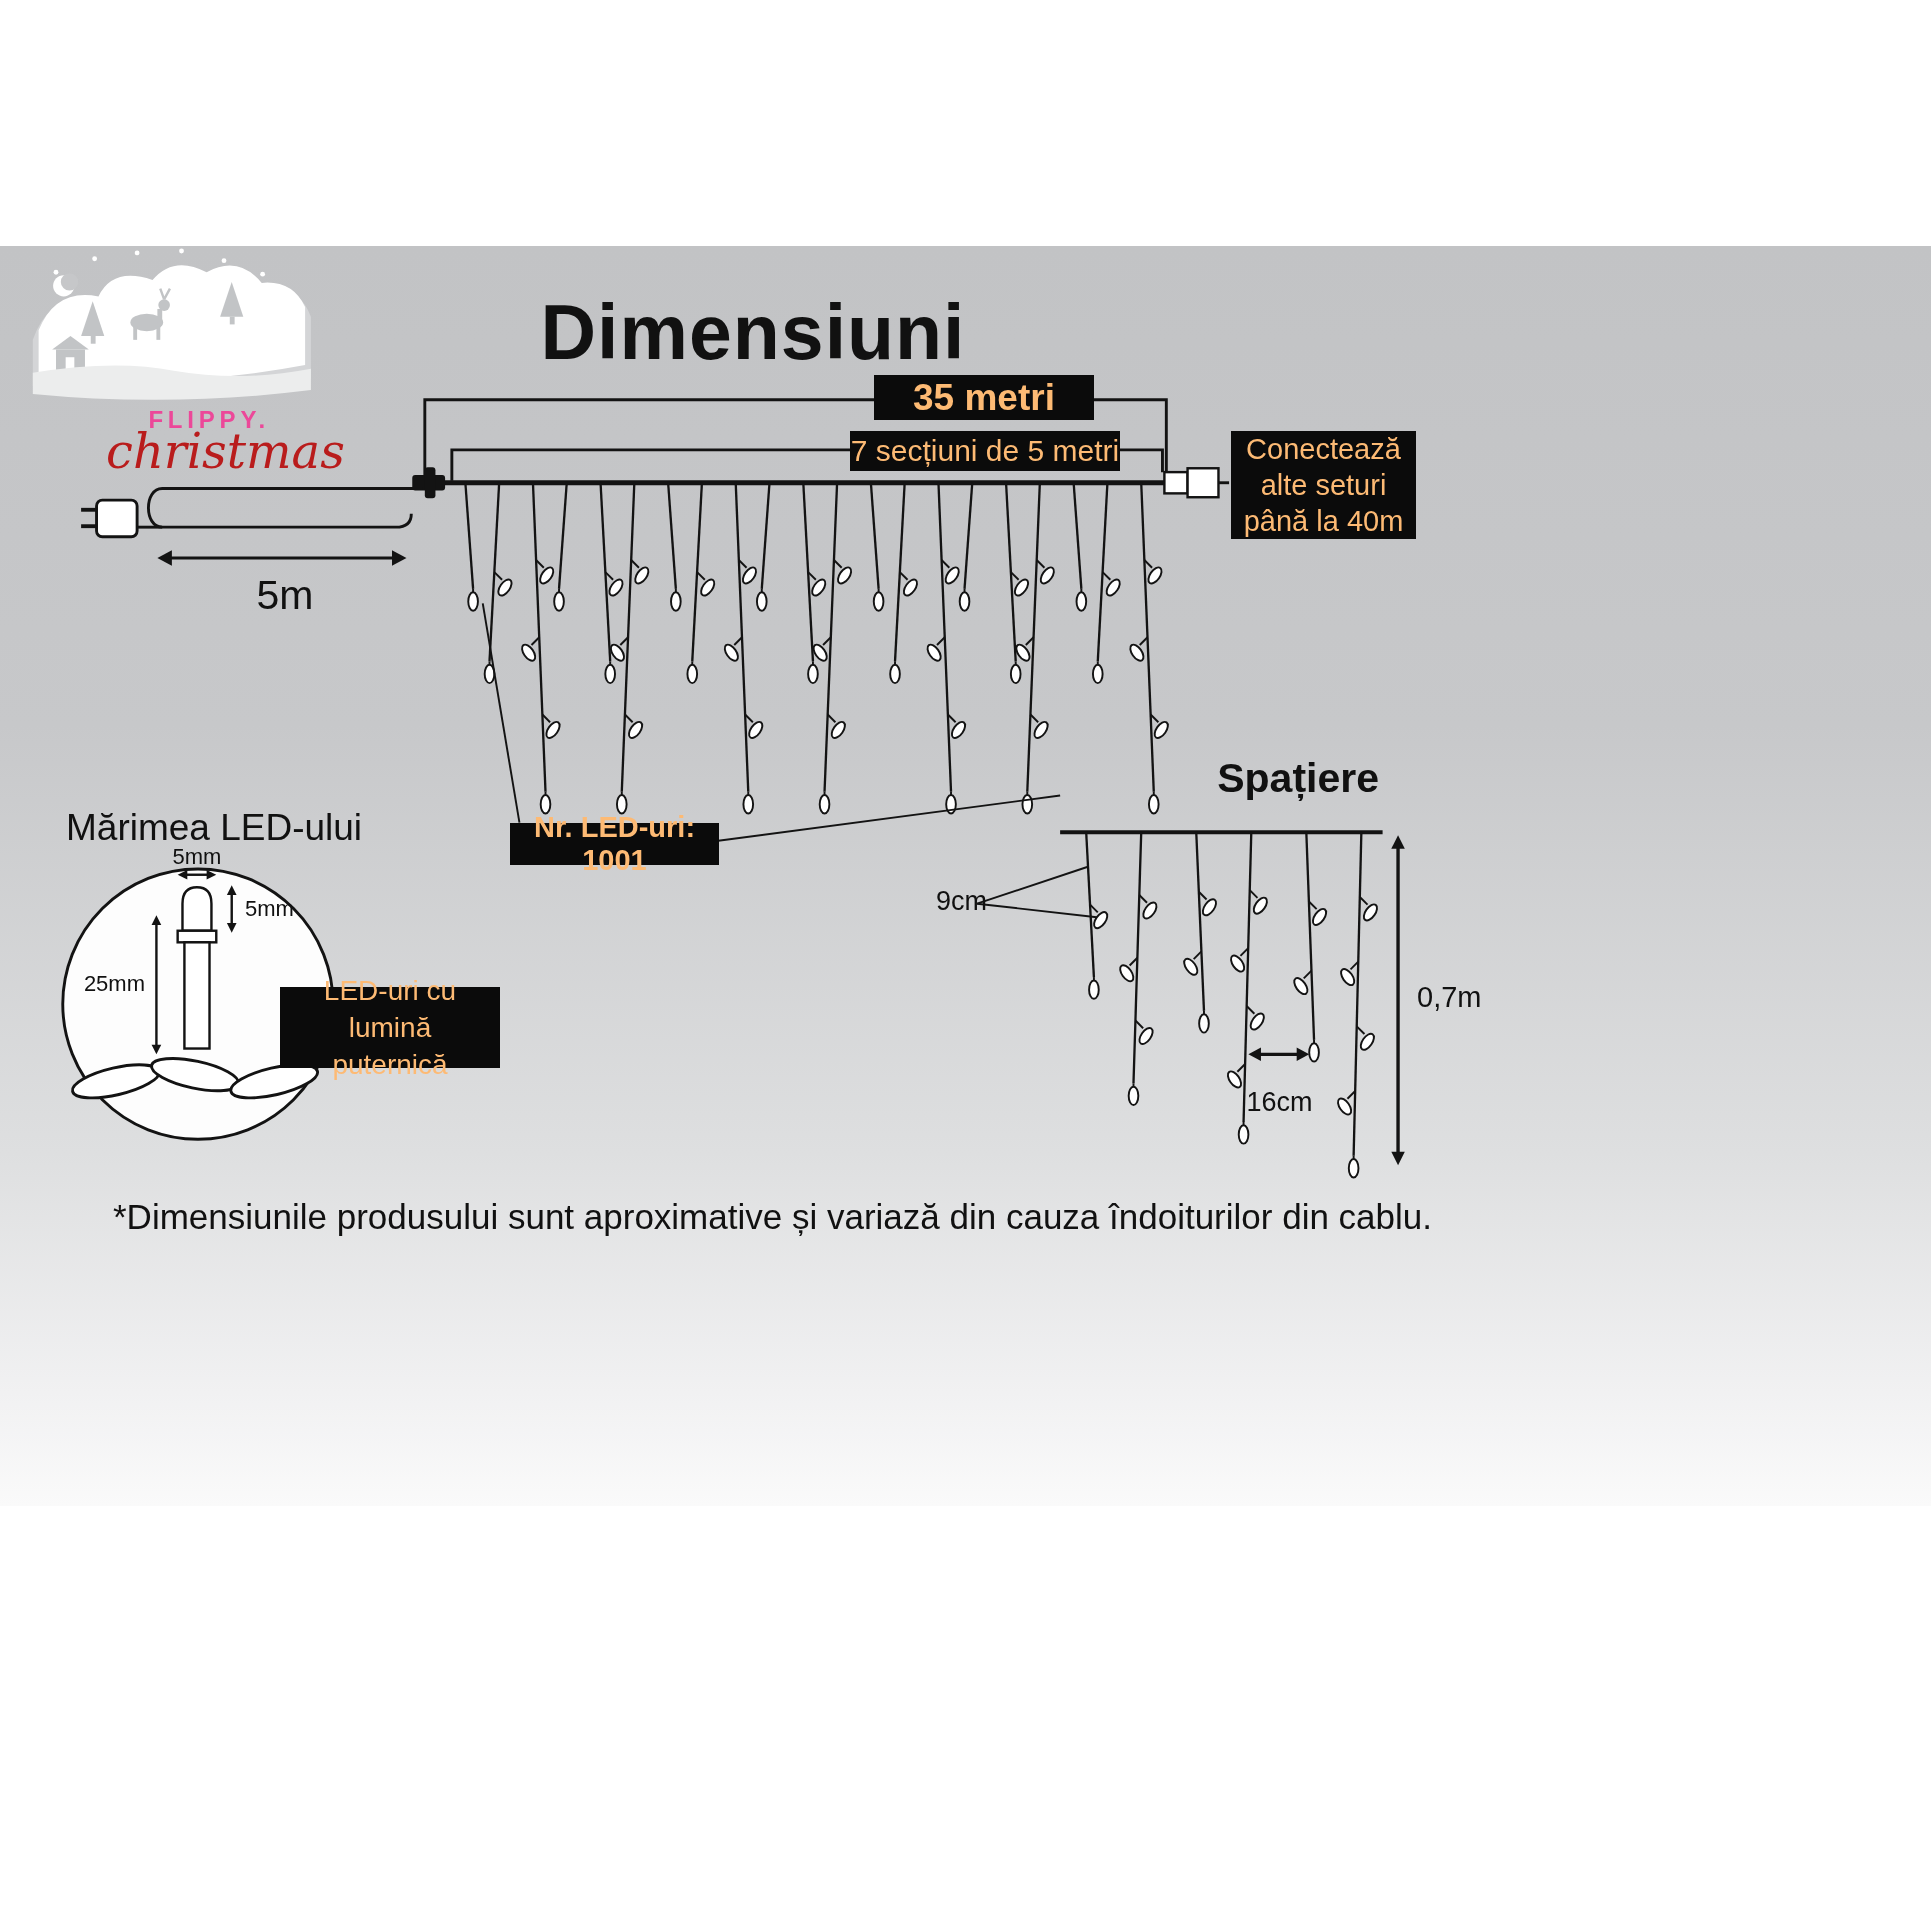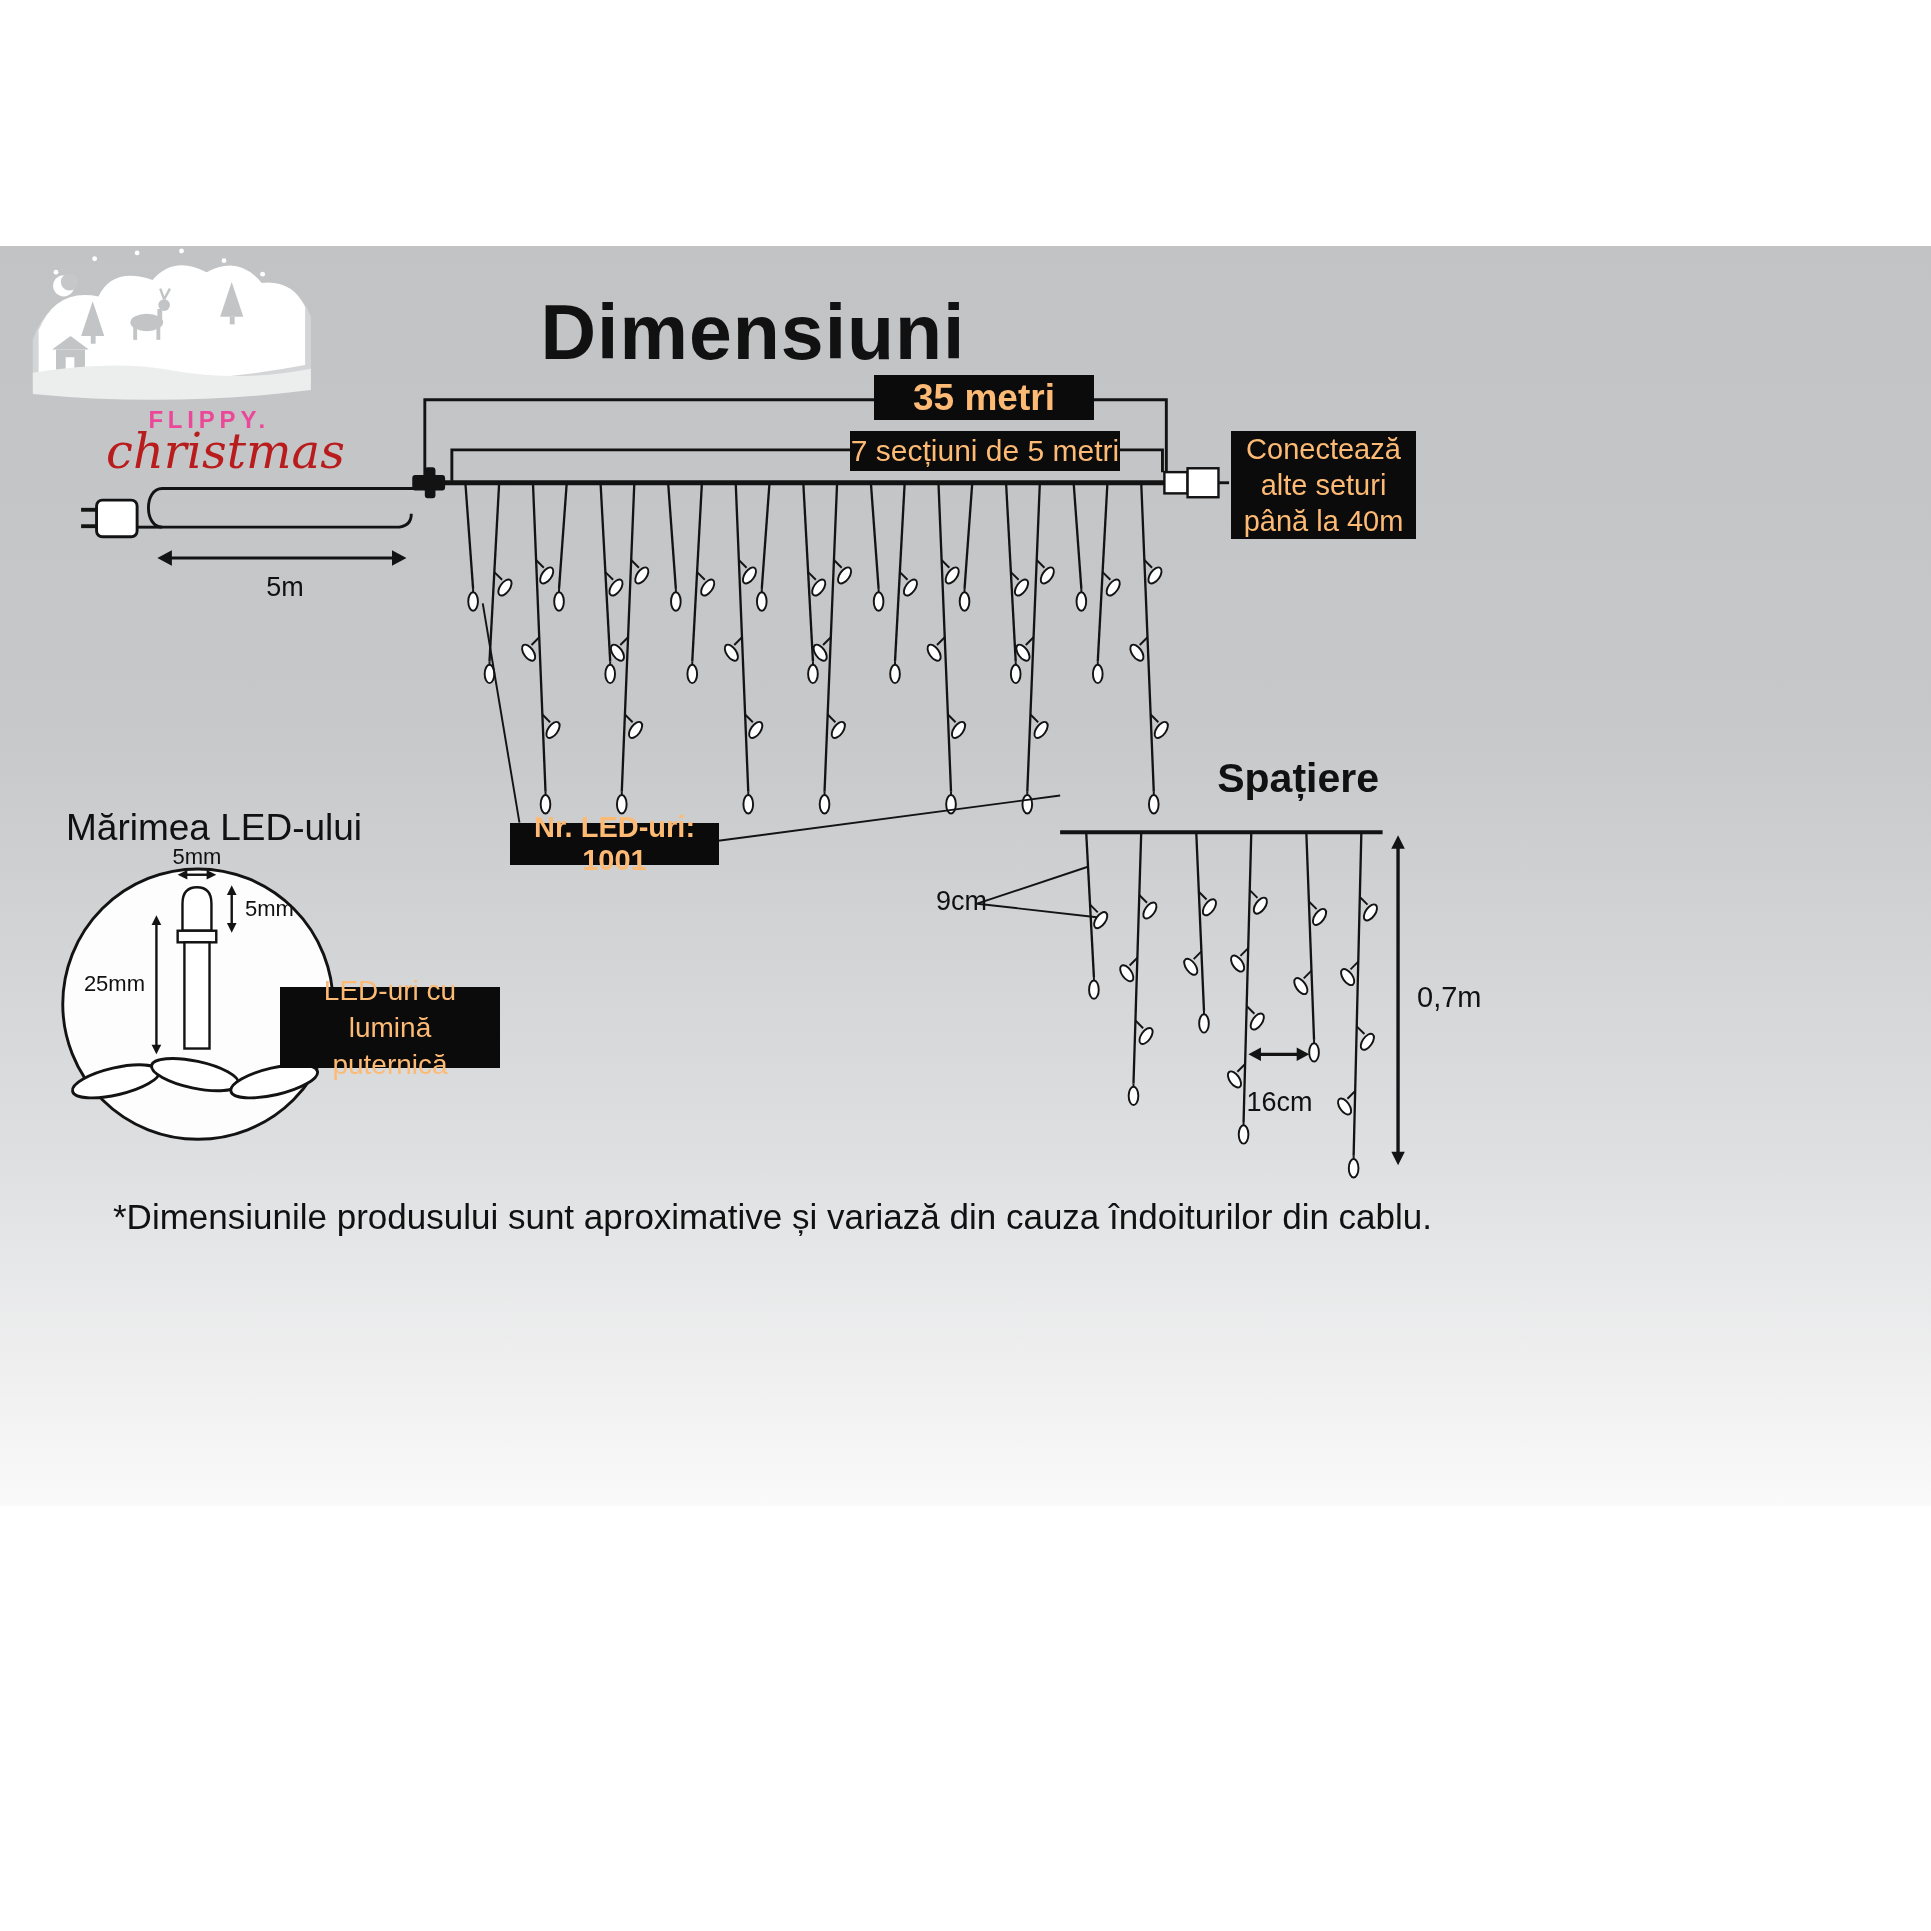--- a/index.html
+++ b/index.html
@@ -312,21 +312,21 @@
 
   <div class="blackbox" style="left:874px;top:375px;width:220px;height:45px;font-size:37px;font-weight:bold;">35 metri</div>
   <div class="blackbox" style="left:850px;top:431px;width:270px;height:40px;font-size:30px;font-weight:500;">7 secțiuni de 5 metri</div>
 
   <div class="blackbox" style="left:1231px;top:431px;width:185px;height:108px;font-size:29px;font-weight:500;line-height:36px;">
     <span>Conectează</span>
     <span>alte seturi</span>
     <span>până la 40m</span>
   </div>
 
-  <div class="lbl" style="left:232px;top:572px;width:106px;text-align:center;font-size:27px;font-weight:500;">5m</div>
+  <div class="lbl" style="left:232px;top:572px;width:106px;text-align:center;font-size:41px;font-weight:500;">5m</div>
 
   <div class="blackbox" style="left:510px;top:823px;width:209px;height:42px;font-size:29px;font-weight:600;">Nr. LED-uri: 1001</div>
 
   <div class="lbl" style="left:1147px;top:755px;width:232px;text-align:right;font-size:41px;font-weight:700;">Spațiere</div>
   <div class="lbl" style="left:936px;top:886px;width:85px;text-align:left;font-size:27px;">9cm</div>
   <div class="lbl" style="left:1235px;top:1066px;width:89px;text-align:center;font-size:27px;margin-top:21px;">16cm</div>
   <div class="lbl" style="left:1417px;top:981px;width:97px;font-size:29px;">0,7m</div>
 
   <div class="lbl" style="left:66px;top:807px;width:348px;font-size:37px;font-weight:500;">Mărimea LED-ului</div>
   <div class="lbl" style="left:164px;top:844px;width:66px;text-align:center;font-size:22px;">5mm</div>

